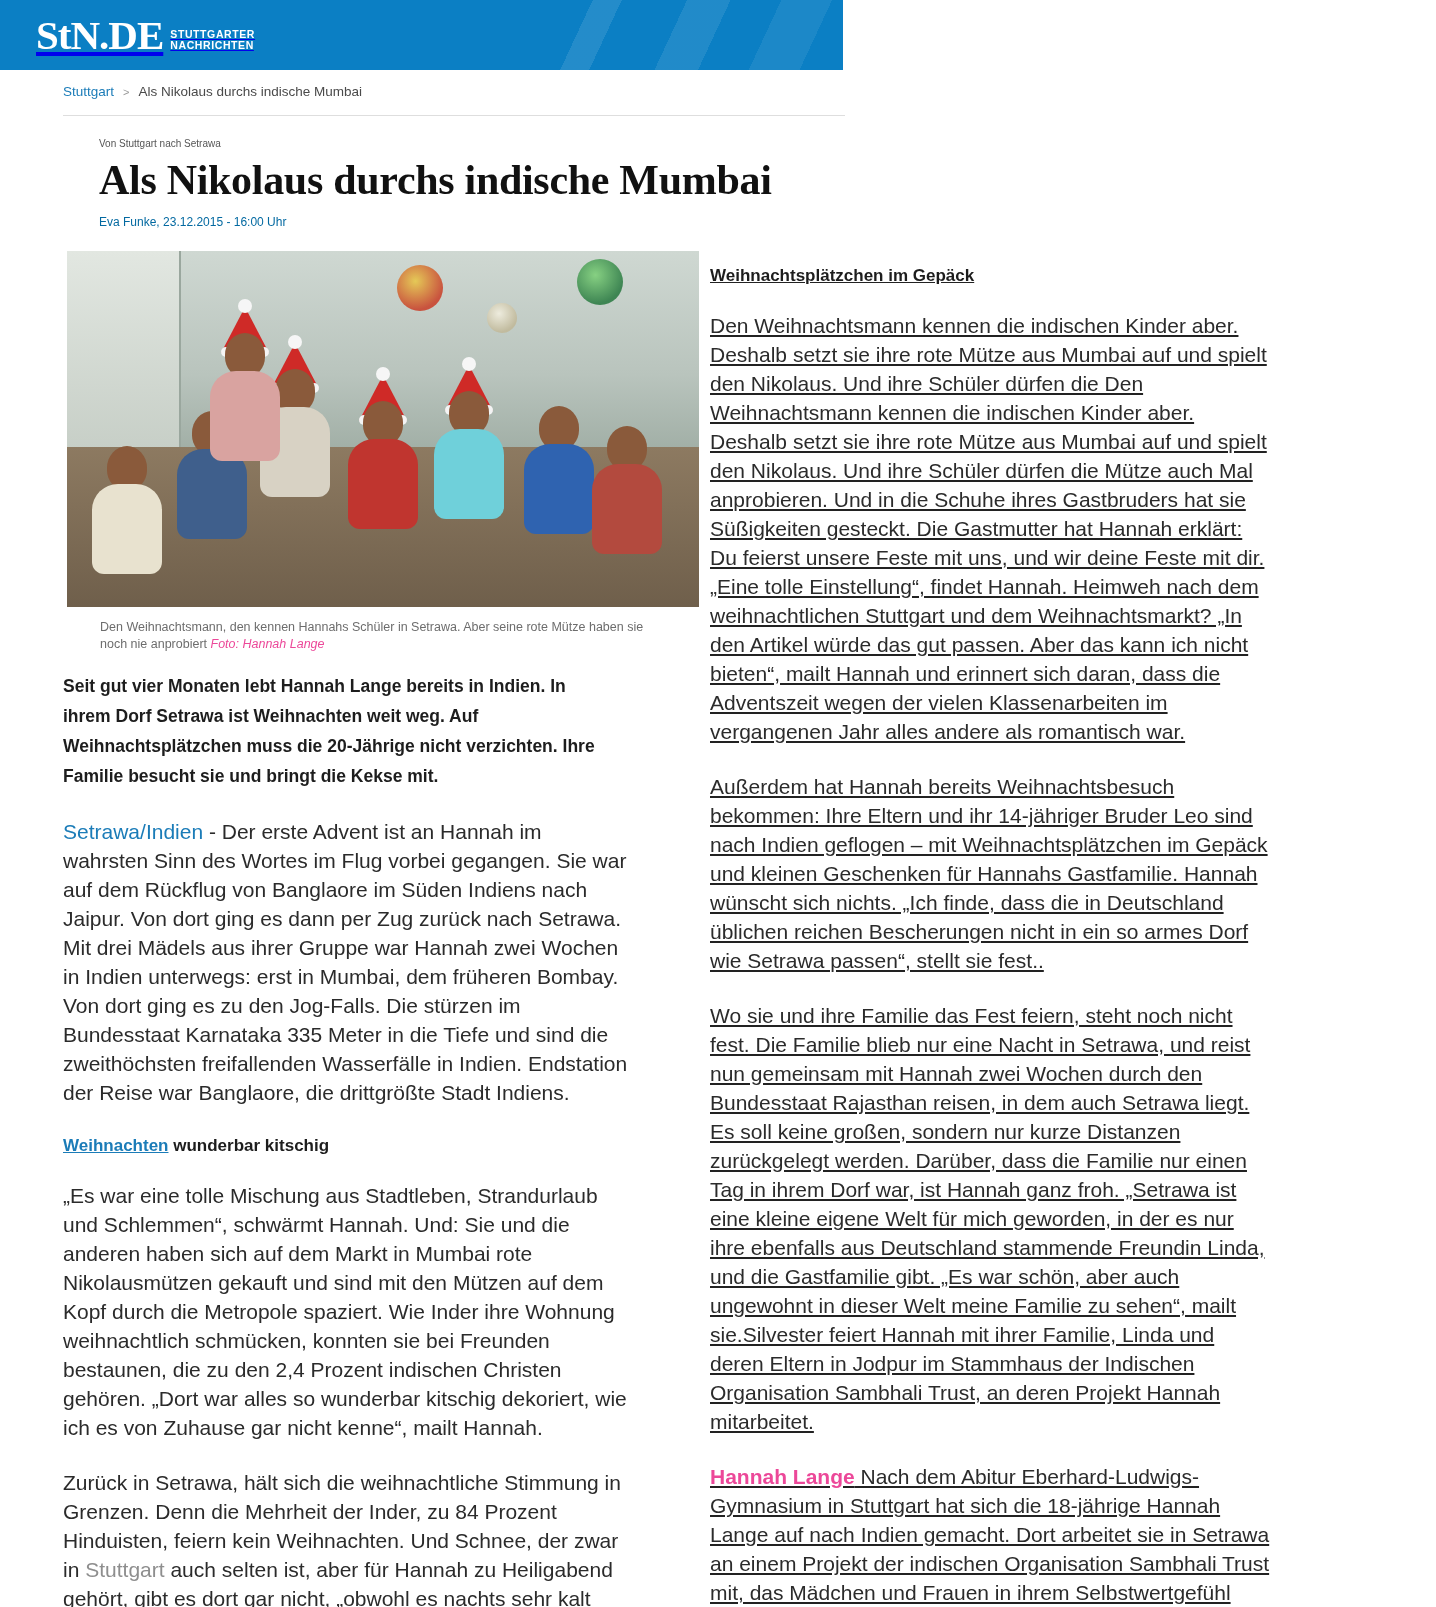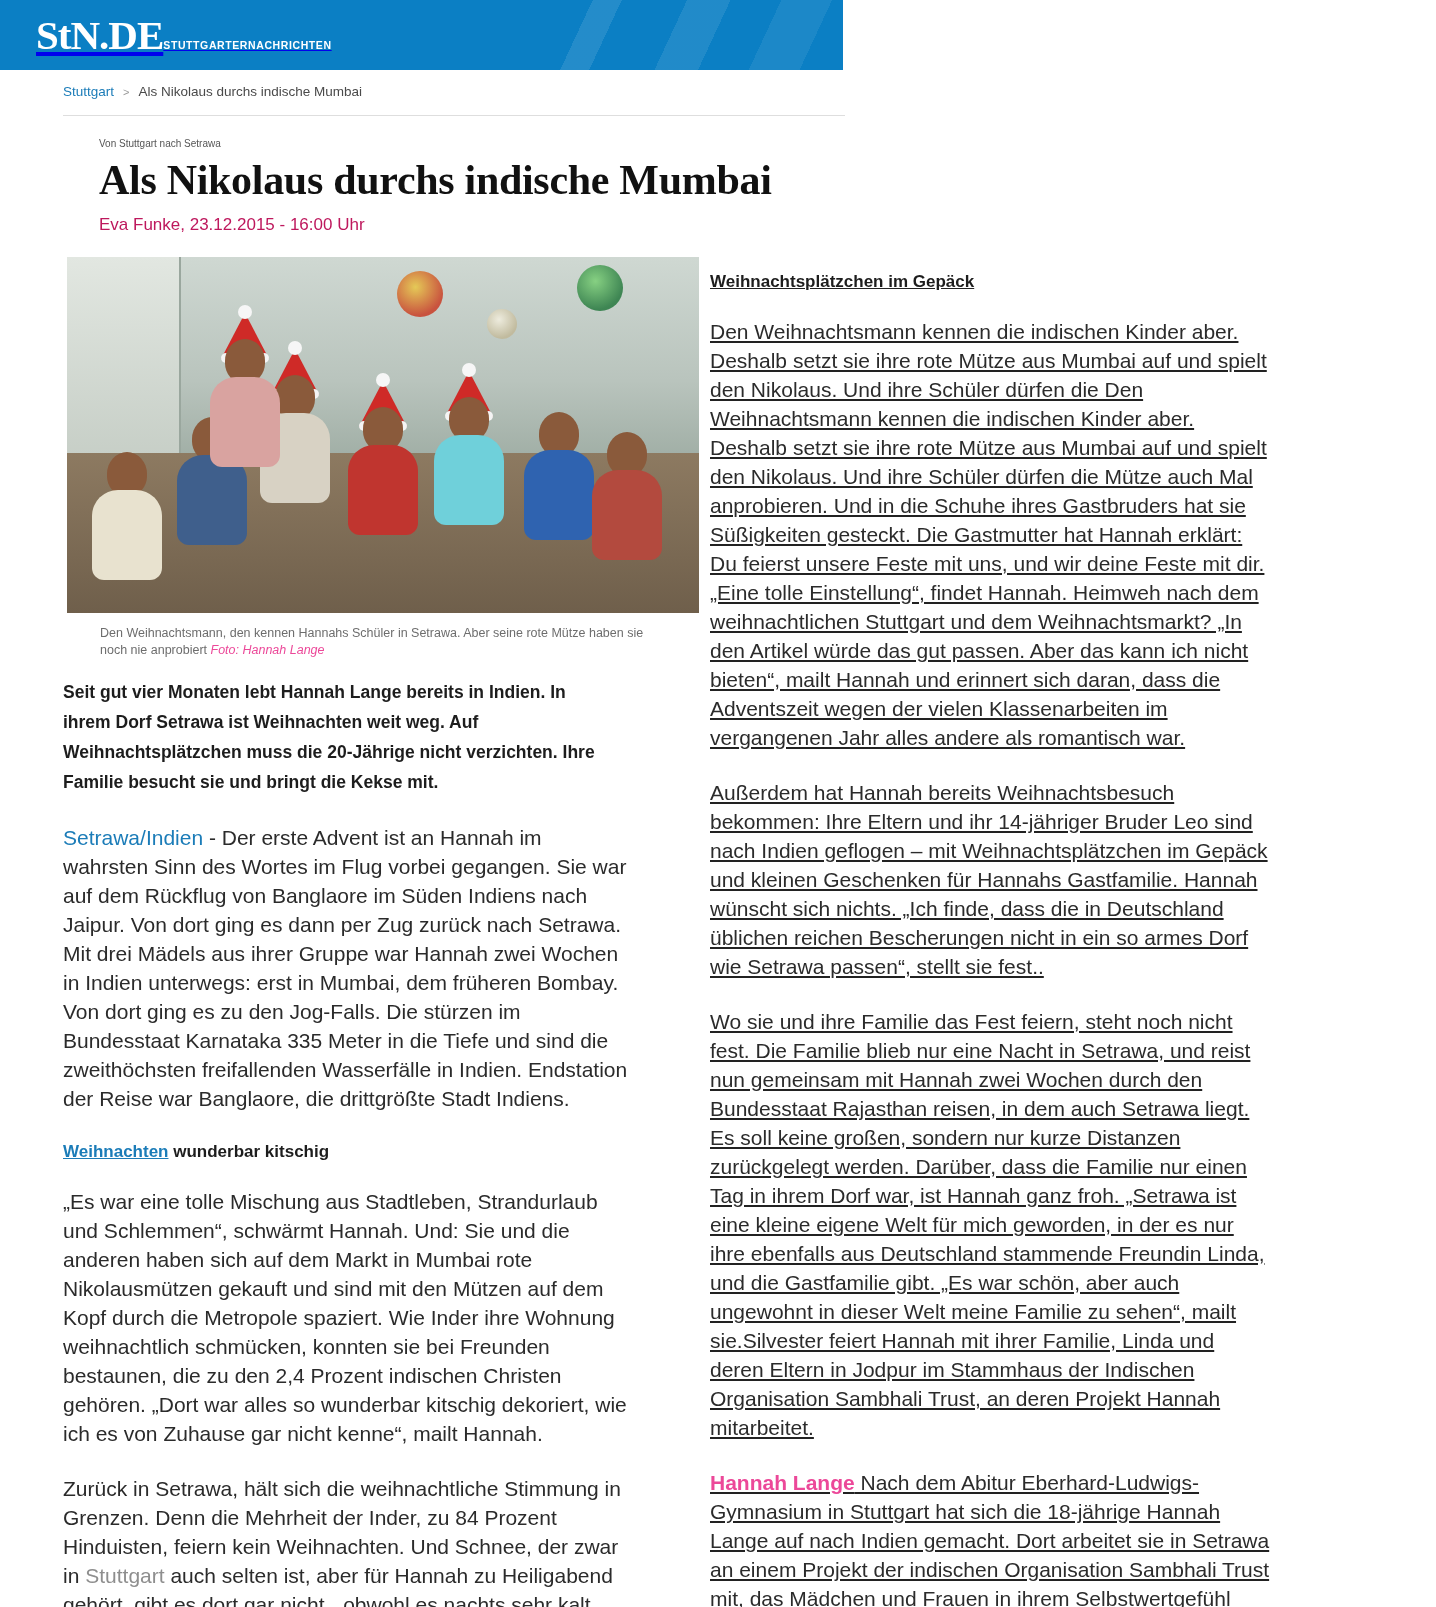--- a/index.html
+++ b/index.html
@@ -38,32 +38,33 @@
       rgba(255,255,255,0.00) 60%, rgba(255,255,255,0.00) 74%,
       rgba(255,255,255,0.07) 74%, rgba(255,255,255,0.07) 88%,
       rgba(255,255,255,0.00) 88%);
   }
   .logo-wrap {
     position: absolute;
     left: 36px;
     top: 14px;
     display: flex;
     align-items: flex-end;
+    gap: 7px;
   }
   .logo-main {
     font-family: "Liberation Serif", serif;
     font-weight: bold;
     font-size: 41px;
     line-height: 42px;
     color: #ffffff;
     letter-spacing: -1px;
   }
   .logo-sub {
     display: flex;
-    flex-direction: row;
+    flex-direction: column;
     line-height: 11px;
     padding-bottom: 5px;
   }
   .logo-sub span {
     font-size: 10.5px;
     font-weight: bold;
     color: #ffffff;
     letter-spacing: 0.6px;
   }
 
@@ -99,22 +100,22 @@
   h1.headline {
     font-family: "Liberation Serif", serif;
     font-size: 42px;
     line-height: 50px;
     font-weight: bold;
     color: #111111;
     margin: 0 0 10px 36px;
     letter-spacing: -0.3px;
   }
   .byline {
-    font-size: 17px;
-    color: #be185d;
+    font-size: 12px;
+    color: #0369a1;
     margin: 0 0 22px 36px;
   }
 
   
   .columns {
     display: flex;
     gap: 82px;
     align-items: flex-start;
   }
   .col {

